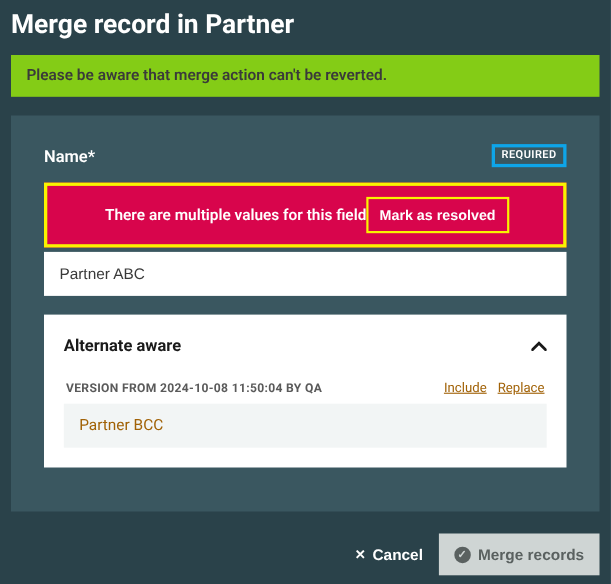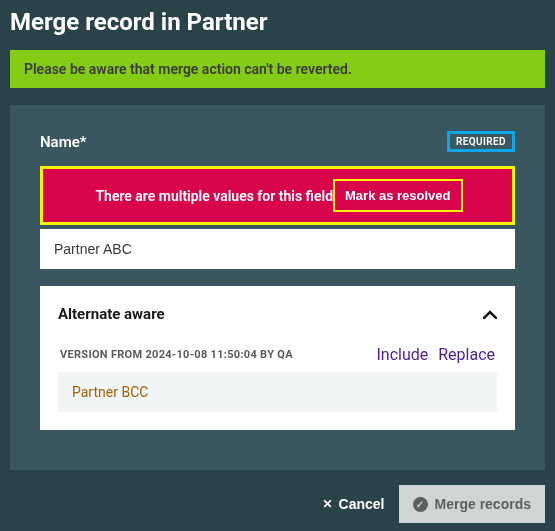--- a/index.html
+++ b/index.html
@@ -114,22 +114,23 @@
       font-size: 11px;
       font-weight: 700;
       color: #5a5a5a;
       letter-spacing: 0.3px;
     }
     .version-actions {
       display: flex;
       gap: 10px;
     }
     .version-action {
-      font-size: 16px;
-      color: #4c1d95;
+      font-size: 12px;
+      color: #a16207;
+      text-decoration: underline;
       cursor: pointer;
     }
     .alternate-value {
       background: #f2f5f5;
       padding: 12px 14px;
       font-size: 14px;
       color: #a16207;
     }
     .footer {
       position: absolute;

